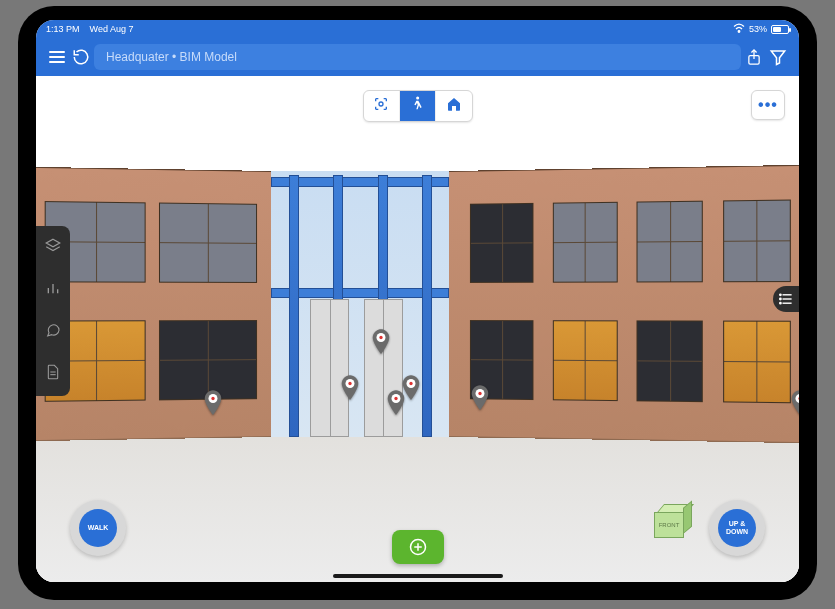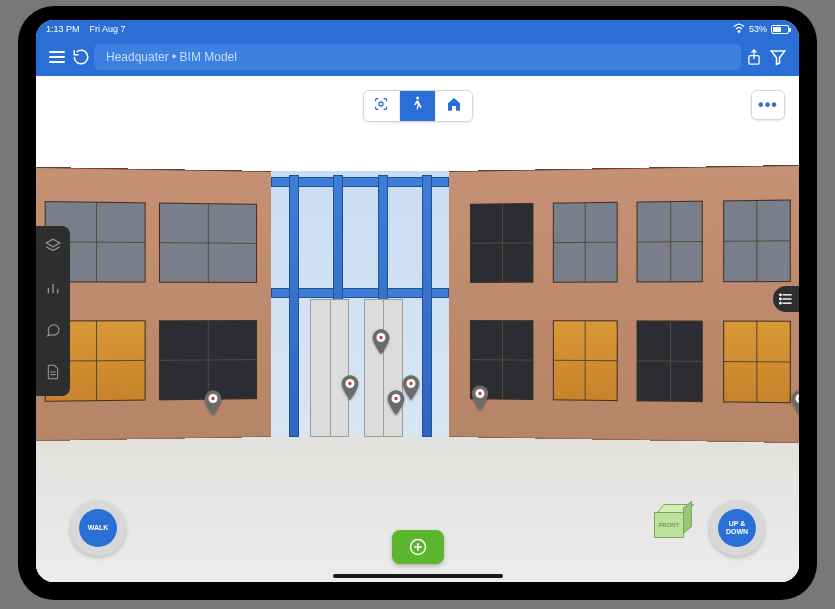--- a/index.html
+++ b/index.html
@@ -212,21 +212,21 @@
 </head>
 <body>
 
 <div class="ipad-frame">
   <div class="ipad-screen">
 
     <div class="status-bar">
       <span class="status-left">
         <span>1:13 PM</span>
         &nbsp;&nbsp;
-        <span>Fri Aug 7</span>
+        <span>Wed Aug 7</span>
       </span>
       <span class="status-right">
         <span>
           <svg width="12" height="10" viewBox="0 0 24 20" fill="none" stroke="#fff" stroke-width="2.5">
             <path d="M2 7 Q12 -3 22 7"></path>
               <path d="M6 12 Q12 5 18 12"></path>
               <circle cx="12" cy="17" r="1.6" fill="#fff"></circle>
           </svg>
         </span>
         <span>53%</span>

